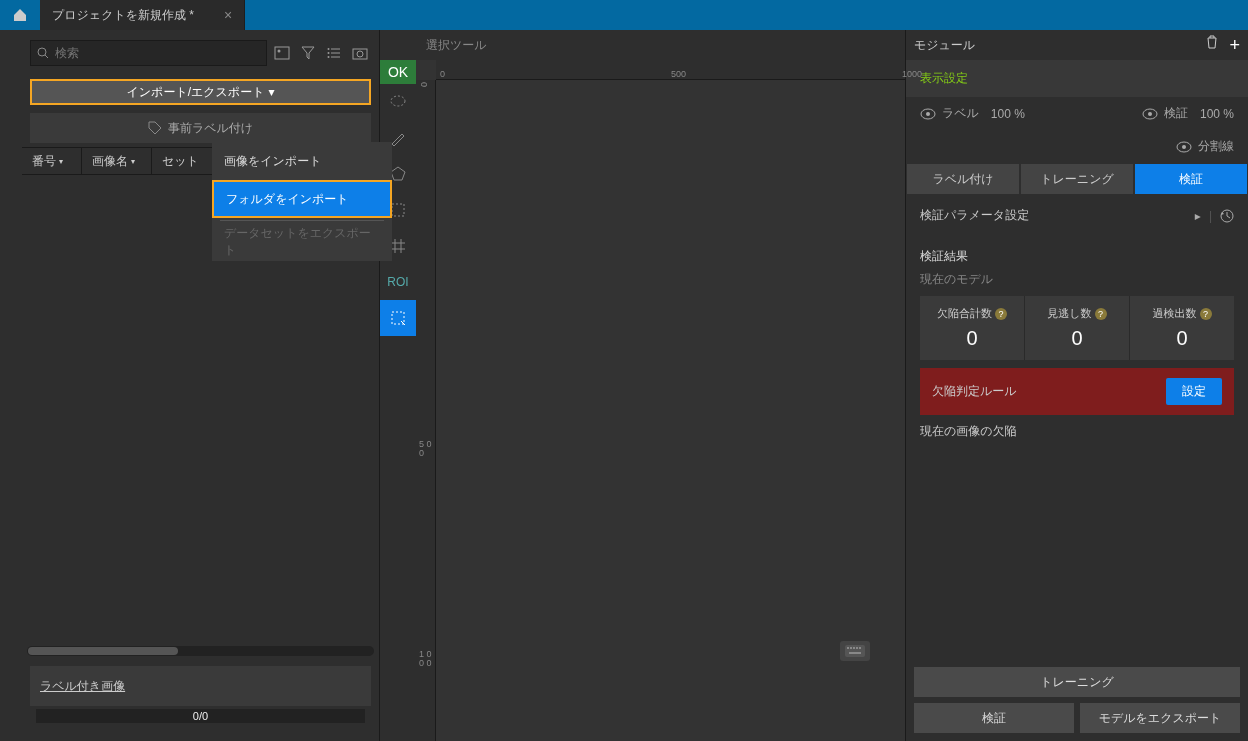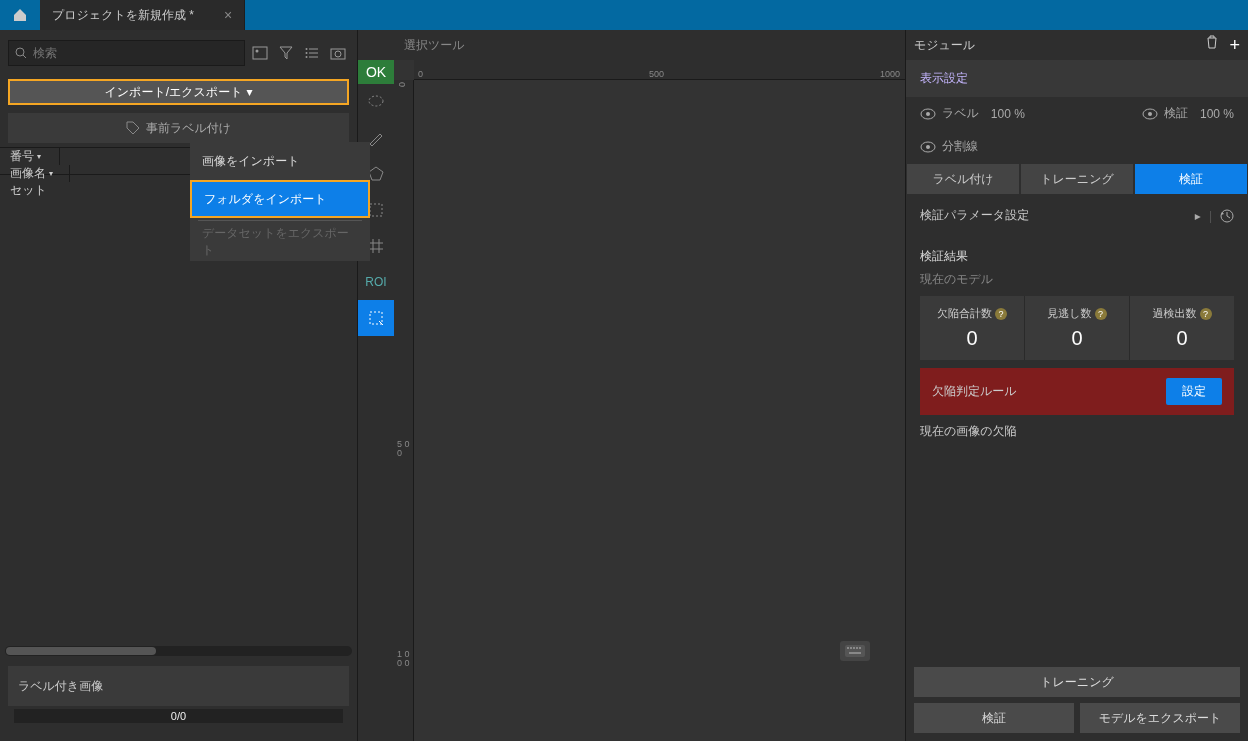--- a/index.html
+++ b/index.html
@@ -1,39 +1,39 @@
 <!DOCTYPE html>
 <html><head>
 <meta charset="utf-8">
 <style>
 * { margin: 0; padding: 0; box-sizing: border-box; font-family: "Hiragino Kaku Gothic ProN", "Meiryo", sans-serif; }
 body { background: #2e2e2e; color: #ccc; font-size: 12px; width: 1248px; height: 741px; overflow: hidden; }
 .titlebar { height: 30px; background: #0369a1; display: flex; align-items: center; }
 .home-icon { width: 40px; height: 30px; display: flex; align-items: center; justify-content: center; cursor: pointer; }
 .tab { height: 30px; padding: 0 12px; background: #2a2a2a; display: flex; align-items: center; gap: 30px; border-right: 1px solid #1e1e1e; }
 .tab-close { color: #888; cursor: pointer; font-size: 14px; }
-.main { display: flex; height: 711px; }
+.main { display: flex; height: 711px; margin-left: 22px; }
 .left-panel { width: 357px; background: #2e2e2e; display: flex; flex-direction: column; position: relative; }
 .search-row { display: flex; align-items: center; padding: 5px 8px; gap: 4px; height: 45px; }
 .search-box { flex: 1; height: 26px; background: #262626; border: 1px solid #1a1a1a; display: flex; align-items: center; padding: 0 6px; gap: 6px; }
 .search-box input { background: transparent; border: none; color: #ccc; outline: none; flex: 1; font-size: 12px; }
 .tool-icon { width: 22px; height: 22px; display: flex; align-items: center; justify-content: center; color: #999; cursor: pointer; }
 .import-btn-wrap { padding: 4px 8px; }
 .import-btn { height: 26px; background: #555; border: 2px solid #f5a623; display: flex; align-items: center; justify-content: center; gap: 4px; cursor: pointer; color: #fff; }
 .pre-label-btn { height: 30px; background: #3a3a3a; display: flex; align-items: center; justify-content: center; gap: 6px; margin: 4px 8px; cursor: pointer; color: #aaa; }
-.col-headers { display: flex; height: 28px; border-top: 1px solid #1a1a1a; border-bottom: 1px solid #1a1a1a; flex-direction: column; }
+.col-headers { display: flex; height: 28px; border-top: 1px solid #1a1a1a; border-bottom: 1px solid #1a1a1a; }
 .col-header { padding: 0 10px; display: flex; align-items: center; border-right: 1px solid #1a1a1a; color: #ccc; cursor: pointer; gap: 3px; }
 .dropdown-menu { position: absolute; left: 190px; top: 112px; width: 180px; background: #3a3a3a; z-index: 10; }
 .dropdown-item { height: 38px; display: flex; align-items: center; padding: 0 12px; cursor: pointer; color: #ddd; }
 .dropdown-item.highlighted { background: #0d7fe8; border: 2px solid #f5a623; color: #fff; }
 .dropdown-item.disabled { color: #666; cursor: default; }
 .dropdown-sep { height: 1px; background: #555; margin: 2px 8px; }
 .left-scroll { position: absolute; bottom: 85px; left: 5px; right: 5px; height: 10px; background: #222; border-radius: 5px; }
 .left-scroll-thumb { width: 150px; height: 8px; background: #555; border-radius: 4px; margin: 1px; }
-.labeled-images { position: absolute; bottom: 35px; left: 8px; right: 8px; height: 40px; background: #3a3a3a; display: flex; align-items: center; padding: 0 10px; }
+.labeled-images { position: absolute; bottom: 35px; left: 8px; right: 8px; height: 40px; background: #3a3a3a; display: flex; align-items: center; padding: 0 10px; text-decoration: underline; }
 .progress-bar { position: absolute; bottom: 18px; left: 14px; right: 14px; height: 14px; background: #222; display: flex; align-items: center; justify-content: center; color: #eee; font-size: 11px; }
 .center-panel { flex: 1; background: #3a3a3a; display: flex; flex-direction: column; border-left: 1px solid #1a1a1a; border-right: 1px solid #1a1a1a; position: relative; }
 .center-header { height: 30px; display: flex; align-items: center; padding: 0 46px; background: #2e2e2e; }
 .center-header span { color: #888; }
 .center-body { flex: 1; display: flex; }
 .toolbar-left { width: 36px; background: #2e2e2e; display: flex; flex-direction: column; }
 .tool-btn { width: 36px; height: 36px; display: flex; align-items: center; justify-content: center; color: #888; cursor: pointer; font-size: 11px; }
 .tool-btn.ok { background: #2d7d3a; color: #fff; font-size: 14px; height: 24px; }
 .tool-btn.active { background: #0d7fe8; color: #fff; }
 .canvas-area { flex: 1; background: #333; position: relative; }
@@ -41,22 +41,22 @@
 .ruler-h .tick { position: absolute; bottom: 0; color: #888; font-size: 9px; }
 .ruler-v { position: absolute; top: 20px; left: 0; width: 20px; bottom: 0; background: #2e2e2e; border-right: 1px solid #1a1a1a; }
 .ruler-v .tick { position: absolute; left: 3px; color: #888; font-size: 9px; writing-mode: vertical-lr; }
 .keyboard-icon { position: absolute; bottom: 80px; right: 35px; width: 30px; height: 20px; background: #444; border-radius: 3px; display: flex; align-items: center; justify-content: center; }
 .right-panel { width: 342px; background: #2e2e2e; display: flex; flex-direction: column; }
 .module-header { height: 30px; display: flex; align-items: center; justify-content: space-between; padding: 0 8px; background: #2e2e2e; }
 .module-header-icons { display: flex; gap: 10px; }
 .module-node-area { height: 70px; background: #333; display: flex; align-items: center; justify-content: center; position: relative; border-top: 1px solid #1a1a1a; border-bottom: 1px solid #1a1a1a; }
 .module-node { padding: 8px 20px; background: #0d7fe8; color: #fff; border-radius: 3px; position: relative; }
 .node-connector { position: absolute; left: 50%; width: 8px; height: 8px; background: #888; transform: translateX(-50%); }
-.display-settings { padding: 10px 14px; background: #383838; color: #c4b5fd; }
-.display-row { display: flex; align-items: center; gap: 20px; padding: 8px 14px; }
+.display-settings { padding: 10px 14px; background: #383838; color: #84cc16; }
+.display-row { display: flex; align-items: center; gap: 20px; padding: 8px 14px; justify-content: flex-end; }
 .display-item { display: flex; align-items: center; gap: 6px; color: #aaa; }
 .tab-row { display: flex; height: 32px; }
 .tab-btn { flex: 1; display: flex; align-items: center; justify-content: center; background: #444; margin: 1px; cursor: pointer; color: #ccc; }
 .tab-btn.active { background: #0d7fe8; color: #fff; }
 .section { padding: 12px 14px; }
 .section-header { display: flex; align-items: center; justify-content: space-between; }
 .section-icons { display: flex; gap: 8px; align-items: center; color: #aaa; }
 .metrics-row { display: flex; background: #3a3a3a; margin: 8px 0; }
 .metric { flex: 1; padding: 10px; text-align: center; border-right: 1px solid #2a2a2a; }
 .metric:last-child { border-right: none; }

